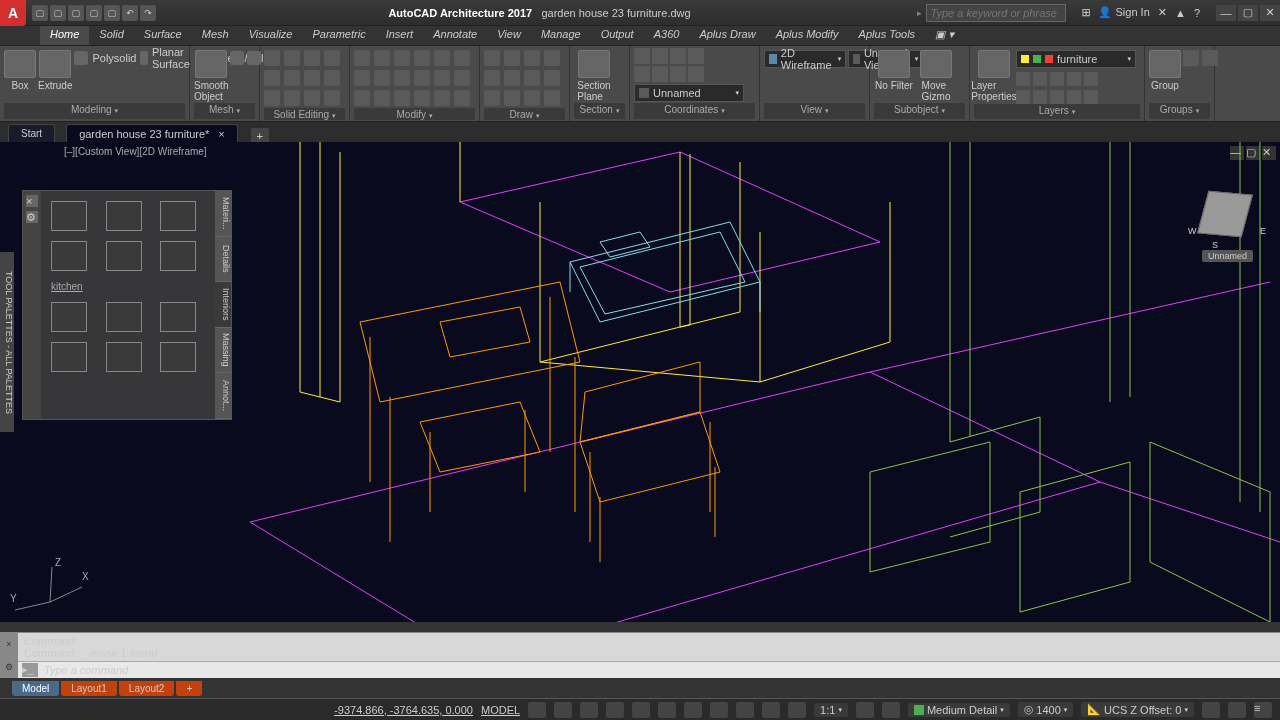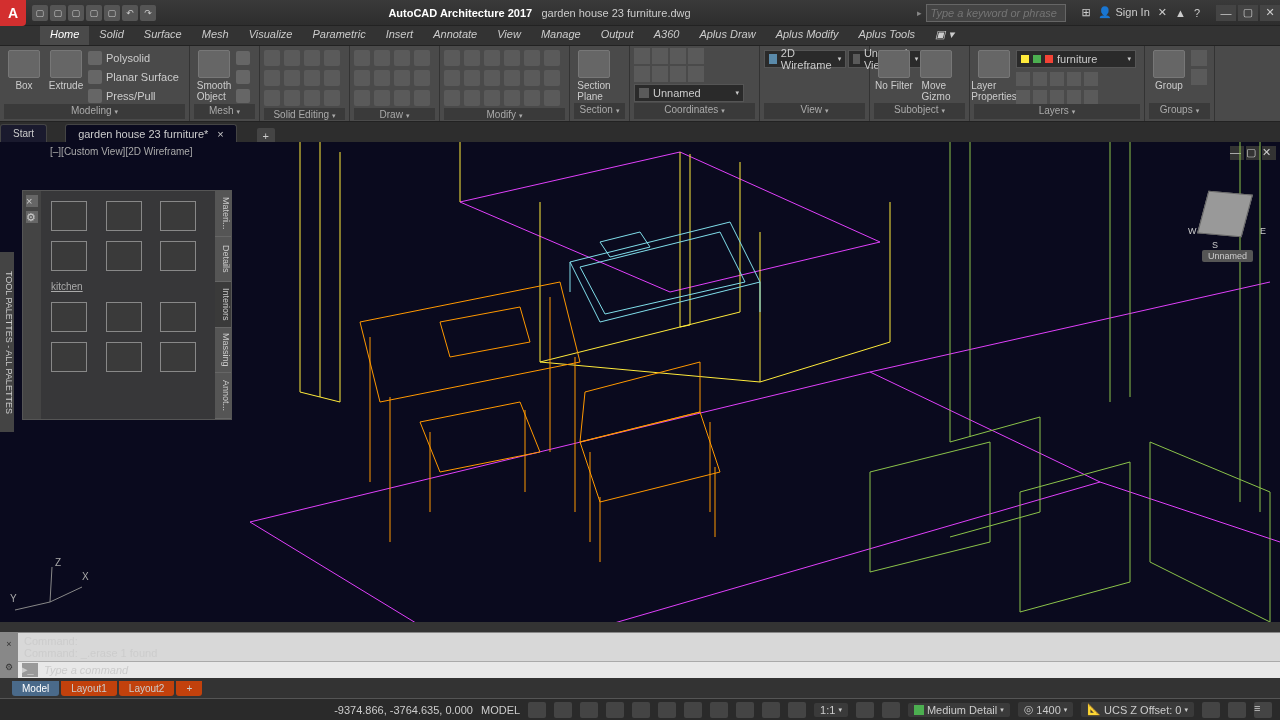--- a/index.html
+++ b/index.html
@@ -18,33 +18,33 @@
 .rtab { padding:2px 10px; color:#ccc; cursor:pointer; }
 .rtab.active { background:#4a4a4a; color:#fff; }
 .ribbon { height:76px; background:#4a4a4a; display:flex; border-bottom:1px solid #222; }
 .rpanel { border-right:1px solid #333; padding:2px 4px; display:flex; flex-direction:column; }
 .rpanel-body { flex:1; display:flex; gap:2px; align-items:flex-start; }
 .rpanel-title { height:16px; background:#3a3a3a; text-align:center; font-size:10px; color:#aaa; padding-top:1px; position:relative;}
 .rpanel-title::after { content:"▾"; font-size:7px; margin-left:3px; }
 .bigbtn { width:40px; display:flex; flex-direction:column; align-items:center; gap:2px; padding-top:2px; }
 .bigbtn .ico { width:32px; height:28px; background:#666; border:1px solid #777; border-radius:2px; }
 .bigbtn .lbl { font-size:10px; text-align:left; line-height:11px; }
-.smallrow { display:flex; flex-direction:column; gap:3px; padding-top:2px; }
+.smallrow { display:flex; flex-direction:row; gap:3px; padding-top:2px; }
 .smallbtn { display:flex; align-items:center; gap:4px; height:16px; }
 .smallbtn .ico { width:14px; height:14px; background:#666; border-radius:2px; }
 .icogrid { display:grid; grid-template-columns:repeat(4,18px); grid-auto-rows:18px; gap:2px; padding-top:2px;}
 .icogrid .ic { width:16px; height:16px; background:#5a5a5a; border-radius:2px; }
 .combo { height:18px; background:#2a2a2a; border:1px solid #555; display:flex; align-items:center; padding:0 4px; gap:4px; font-size:10px; }
 .combo::after { content:"▾"; font-size:7px; margin-left:auto; }
-.doc-tabs { height:22px; background:#2d2d2d; display:flex; align-items:flex-end; gap:18px; }
+.doc-tabs { height:22px; background:#2d2d2d; display:flex; align-items:flex-end; padding-left:8px; gap:11px; }
 .dtab { height:20px; padding:3px 12px; background:#1a1a2e; border:1px solid #444; border-bottom:none; border-radius:3px 3px 0 0; font-size:10px; position:relative;}
 .dtab.active { background:#0a0a1e; }
 .newtab { width:18px; height:16px; background:#444; border-radius:2px; display:flex; align-items:center; justify-content:center; margin-left:2px;}
 .viewport { position:absolute; left:0; top:142px; right:0; height:480px; background:#0a0a1e; overflow:hidden; }
-.vp-label { position:absolute; top:4px; left:2px; font-size:10px; color:#aaa;padding-left:48px; }
+.vp-label { position:absolute; top:4px; left:16px; font-size:10px; color:#aaa;padding-left:48px; }
 .vp-ctrl { position:absolute; top:4px; right:4px; display:flex; gap:2px; }
 .vp-ctrl span { width:14px; height:14px; background:#333; }
 .palette { position:absolute; left:2px; top:50px; width:210px; height:230px; background:rgba(60,60,60,0.92); border:1px solid #555; display:flex; }
 .palette-left { width:18px; background:#444; display:flex; flex-direction:column; gap:4px; padding-top:4px; align-items:center; }
 .palette-left span { width:12px; height:12px; background:#666; }
 .palette-body { flex:1; display:grid; grid-template-columns:repeat(3,1fr); gap:10px; padding:10px; align-content:start;}
 .palette-item { width:36px; height:30px; border:1px solid #888; background:#3a3a3a; }
 .palette-cat { grid-column:1/4; font-size:10px; color:#aaa;text-decoration:underline; }
 .palette-right { width:16px; background:#555; display:flex; flex-direction:column; }
 .palette-right span { flex:1; writing-mode:vertical-rl; font-size:9px; text-align:center; border-bottom:1px solid #666; }
@@ -63,21 +63,21 @@
 .cmdleft span { flex:1; display:flex; align-items:center; justify-content:center; font-size:9px; color:#333;}
 .cmdtext { flex:1; padding:2px 6px; color:#333; font-family:Consolas,monospace; font-size:11px; }
 .cmdinput { height:18px; background:#e8e8e8; border-top:1px solid #aaa; display:flex; align-items:center; padding:0 4px; color:#888; font-style:italic; font-family:Consolas,monospace;}
 .cmdinput .pre { width:16px; height:14px; background:#999; margin-right:6px; font-style:normal;}
 .modeltabs { position:absolute; left:0; bottom:22px; right:0; height:20px; background:#333; display:flex; align-items:center; padding-left:12px; gap:2px; }
 .mtab { padding:2px 10px; background:#c2410c; font-size:10px; border-radius:0 0 3px 3px;}
 .mtab.active { background:#4a6a8a; color:#fff; }
 .statusbar { position:absolute; left:0; bottom:0; right:0; height:22px; background:#2a2a2a; display:flex; align-items:center; padding:0 8px; gap:8px; font-size:10px; border-top:1px solid #555;}
 .statusbar .sp { flex:1; }
 .sbtn { width:18px; height:16px; background:#444; border-radius:2px; }
-.stext { color:#ccc; }
+.stext { color:#ccc;text-decoration:underline; }
 .spill { background:#3a3a3a; padding:1px 6px; border-radius:2px; display:flex; align-items:center; gap:3px;}
 .spill::after { content:"▾"; font-size:7px; }
 </style>
 </head>
 <body>
 
 <div class="titlebar">
   <div class="app-icon">A</div>
   <div class="qat">
     <span>▢</span>
@@ -187,63 +187,63 @@
           <div class="ic"></div>
           <div class="ic"></div>
       <div class="ic"></div>
           <div class="ic"></div>
           <div class="ic"></div>
           <div class="ic"></div>
     </div>
       </div>
     <div class="rpanel-title">Solid Editing</div>
   </div>
+  <div class="rpanel" style="width:130px">
+    <div class="rpanel-body">
+        <div class="icogrid" style="grid-template-columns:repeat(6,18px)">
+      <div class="ic"></div>
+          <div class="ic"></div>
+          <div class="ic"></div>
+          <div class="ic"></div>
+          <div class="ic"></div>
+          <div class="ic"></div>
+      <div class="ic"></div>
+          <div class="ic"></div>
+          <div class="ic"></div>
+          <div class="ic"></div>
+          <div class="ic"></div>
+          <div class="ic"></div>
+      <div class="ic"></div>
+          <div class="ic"></div>
+          <div class="ic"></div>
+          <div class="ic"></div>
+          <div class="ic"></div>
+          <div class="ic"></div>
+    </div>
+      </div>
+    <div class="rpanel-title">Modify</div>
+  </div>
   <div class="rpanel" style="width:90px">
     <div class="rpanel-body">
         <div class="icogrid">
       <div class="ic"></div>
           <div class="ic"></div>
           <div class="ic"></div>
           <div class="ic"></div>
       <div class="ic"></div>
           <div class="ic"></div>
           <div class="ic"></div>
           <div class="ic"></div>
       <div class="ic"></div>
           <div class="ic"></div>
           <div class="ic"></div>
           <div class="ic"></div>
     </div>
       </div>
     <div class="rpanel-title">Draw</div>
-  </div>
-  <div class="rpanel" style="width:130px">
-    <div class="rpanel-body">
-        <div class="icogrid" style="grid-template-columns:repeat(6,18px)">
-      <div class="ic"></div>
-          <div class="ic"></div>
-          <div class="ic"></div>
-          <div class="ic"></div>
-          <div class="ic"></div>
-          <div class="ic"></div>
-      <div class="ic"></div>
-          <div class="ic"></div>
-          <div class="ic"></div>
-          <div class="ic"></div>
-          <div class="ic"></div>
-          <div class="ic"></div>
-      <div class="ic"></div>
-          <div class="ic"></div>
-          <div class="ic"></div>
-          <div class="ic"></div>
-          <div class="ic"></div>
-          <div class="ic"></div>
-    </div>
-      </div>
-    <div class="rpanel-title">Modify</div>
   </div>
   <div class="rpanel" style="width:60px">
     <div class="rpanel-body">
         <div class="bigbtn">
           <div class="ico"></div>
           <div class="lbl" style="white-space:pre">Section
 Plane</div>
         </div>
       </div>
     <div class="rpanel-title">Section</div>

